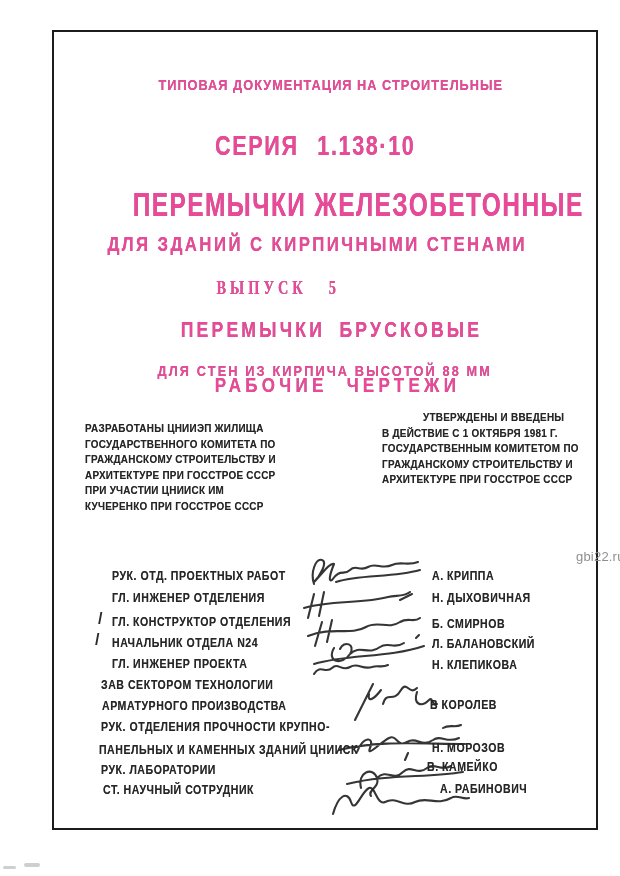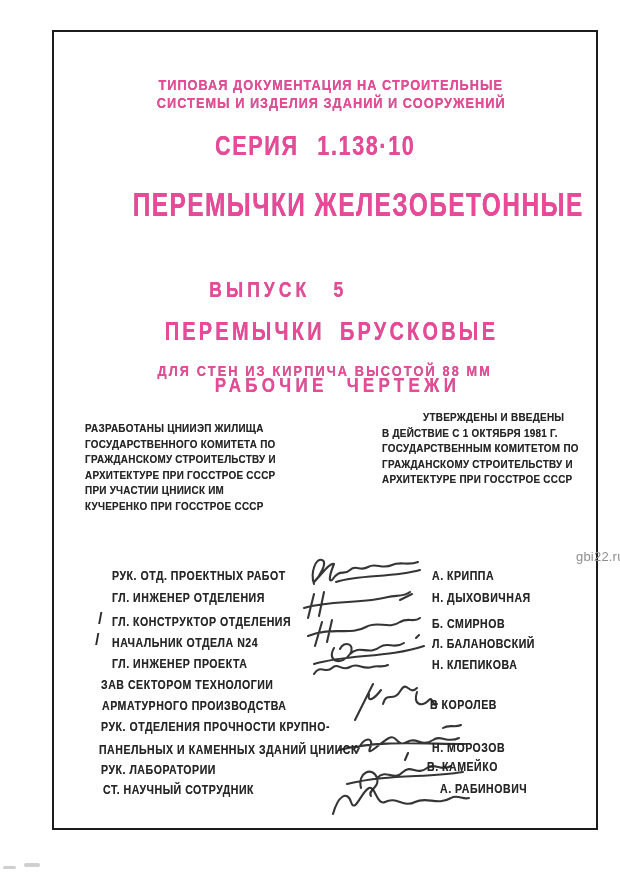--- a/index.html
+++ b/index.html
@@ -22,22 +22,22 @@
   .cline{left:52px;width:546px;text-align:center;}
   .cx{display:inline-block;transform:scaleX(0.8);transform-origin:50% 50%;}
   .cx72{display:inline-block;transform:scaleX(0.72);transform-origin:50% 50%;}
   .cx85{display:inline-block;transform:scaleX(0.85);transform-origin:50% 50%;}
   .ws8{word-spacing:8px;}.ws12{word-spacing:12px;}
   .ws14{word-spacing:14px;}.ws18{word-spacing:18px;}
   .hdr{font-size:15px;letter-spacing:1.2px;}
   .series{font-size:27px;letter-spacing:2px;}
   .title{font-size:34px;letter-spacing:2px;}
   .subtitle{font-size:21px;letter-spacing:3px;}
-  .issue{font-size:22px;letter-spacing:5px;}
-  .section{font-size:25px;letter-spacing:4px;}
+  .issue{font-size:18px;letter-spacing:5px;font-family:Liberation Serif, serif;}
+  .section{font-size:22px;letter-spacing:4px;}
   .sectionsub{font-size:15px;letter-spacing:2.5px;margin-top:16px;}
   .doctype{font-size:20px;letter-spacing:5px;}
   .blk{position:absolute;font-weight:bold;font-size:11px;letter-spacing:.3px;
        color:#262626;text-shadow:0 0 .4px rgba(30,30,30,.5);}
   .blk div{line-height:15.6px;white-space:nowrap;transform:scaleX(0.9);transform-origin:0 50%;}
   .pos,.nm{position:absolute;white-space:nowrap;font-weight:bold;font-size:12px;
        letter-spacing:.6px;color:#262626;transform:scaleX(0.88);transform-origin:0 50%;
        text-shadow:0 0 .4px rgba(30,30,30,.5);}
   .slash{position:absolute;font-weight:bold;font-size:16px;color:#2a2a2a;}
   .sig{position:absolute;}
@@ -49,29 +49,29 @@
 </head>
 <body>
 
 <div class="page">
 
   <div class="frame"></div>
 
   <div class="t cline hdr" style="top:77px;left:58px">
     <span class="cx85">ТИПОВАЯ ДОКУМЕНТАЦИЯ НА СТРОИТЕЛЬНЫЕ</span>
   </div>
-  <div class="t cline hdr" style="top:95px;left:58px">
-    <span class="cx85">СИСТЕМЫ И ИЗДЕЛИЯ ЗДАНИЙ И СООРУЖЕНИЙ</span>
-  </div>
   <div class="t cline series ws14" style="top:133px;left:42px">
     <span class="cx">СЕРИЯ 1.138·10</span>
   </div>
 
   <div class="t cline title" style="top:187px;left:45px">
     <span class="cx72">ПЕРЕМЫЧКИ ЖЕЛЕЗОБЕТОННЫЕ</span>
+  </div>
+  <div class="t cline subtitle" style="top:233px;left:44px">
+    <span class="cx">ДЛЯ ЗДАНИЙ С КИРПИЧНЫМИ СТЕНАМИ</span>
   </div>
   <div class="t cline issue ws18" style="top:279px;left:5px">
     <span class="cx">ВЫПУСК 5</span>
   </div>
   <div class="t cline section ws8" style="top:319px;left:58px">
     <span class="cx">ПЕРЕМЫЧКИ БРУСКОВЫЕ</span>
   </div>
   <div class="t cline sectionsub" style="top:347px;left:52px">
     <span class="cx85">ДЛЯ СТЕН ИЗ КИРПИЧА ВЫСОТОЙ 88 ММ</span>
   </div>

